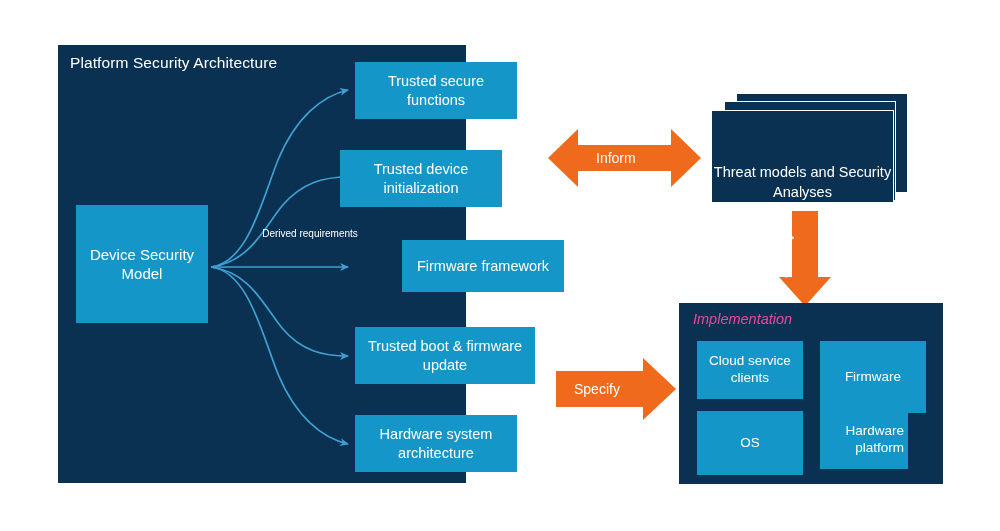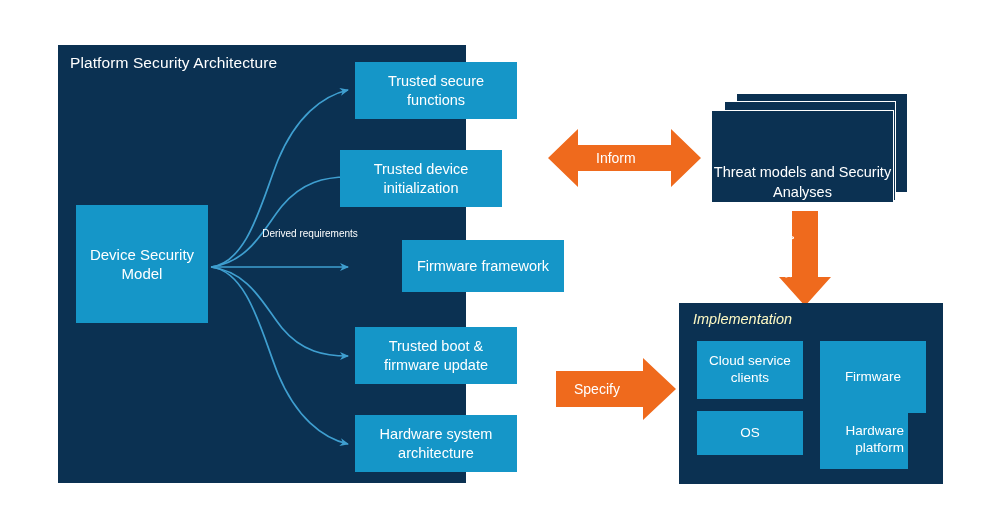--- a/index.html
+++ b/index.html
@@ -56,21 +56,21 @@
     top: 205px;
     width: 132px;
     height: 118px;
     font-size: 15px;
   }
 
   
   #n-tsf  { left: 355px; top: 62px;  width: 162px; height: 57px; }
   #n-tdi  { left: 340px; top: 150px; width: 162px; height: 57px; }
   #n-ff   { left: 355px; top: 240px; width: 162px; height: 52px; margin-left: 47px; }
-  #n-tbfu { left: 355px; top: 327px; width: 162px; height: 57px; }
+  #n-tbfu { left: 355px; top: 327px; width: 180px; height: 57px; }
   #n-hsa  { left: 355px; top: 415px; width: 162px; height: 57px; }
 
   
   #derived-label {
     position: absolute;
     left: 255px;
     top: 228px;
     width: 110px;
     text-align: center;
     color: #ffffff;
@@ -115,40 +115,40 @@
     left: 679px;
     top: 303px;
     width: 264px;
     height: 181px;
     background: #0b3152;
   }
   #impl-title {
     position: absolute;
     left: 14px;
     top: 8px;
-    color: #fef9c3;
+    color: #ec4899;
     font-size: 14.5px;
     font-style: italic;
   }
   .impl-cell {
     position: absolute;
     background: #1596c8;
     color: #ffffff;
     display: flex;
     align-items: center;
     justify-content: center;
     text-align: center;
     font-size: 13.5px;
     line-height: 1.25;
     box-sizing: border-box;
     padding: 2px 4px;
   }
   #cell-0 { left: 18px;  top: 38px;  width: 106px; height: 58px; }
   #cell-1 { left: 141px; top: 38px;  width: 106px; height: 72px; }
-  #cell-2 { left: 18px;  top: 108px; width: 106px; height: 44px; text-align: center; }
+  #cell-2 { left: 18px;  top: 108px; width: 106px; height: 64px; text-align: center; }
   #cell-3 { left: 141px; top: 108px; width: 88px; height: 58px; text-align: right; }
 
   
   .arrow-label {
     position: absolute;
     color: #ffffff;
     font-size: 14px;
     white-space: nowrap;
   }
   #label-inform  { left: 596px; top: 150px; }

